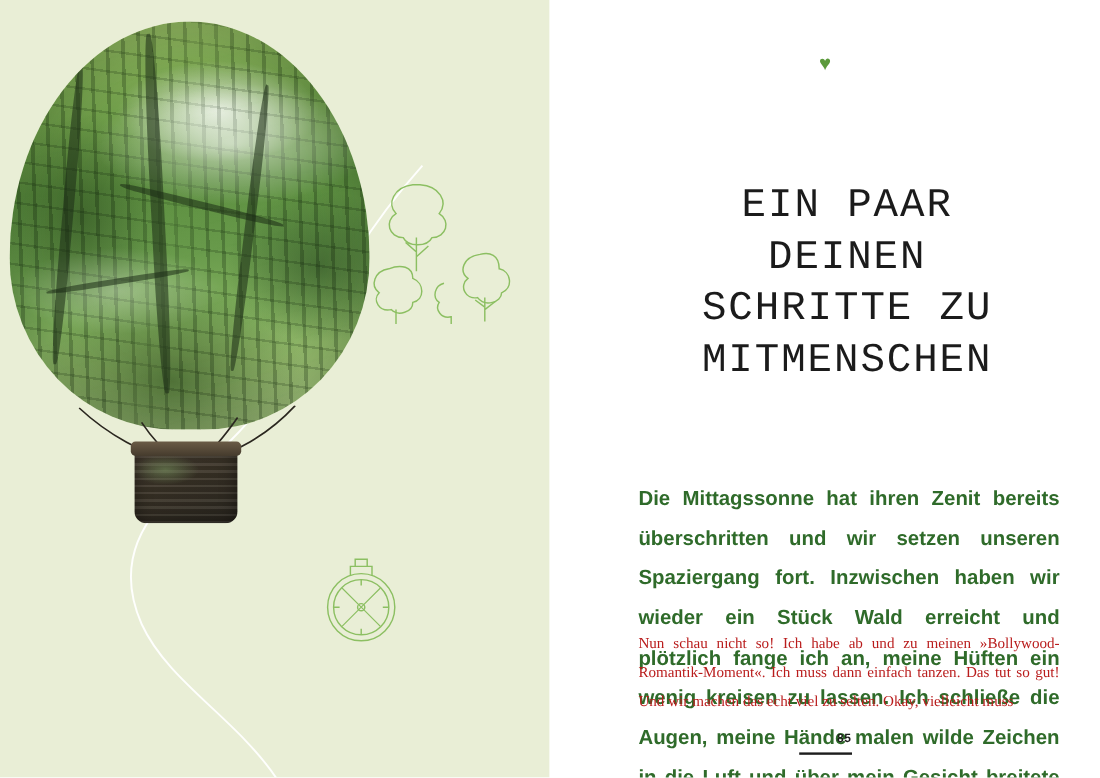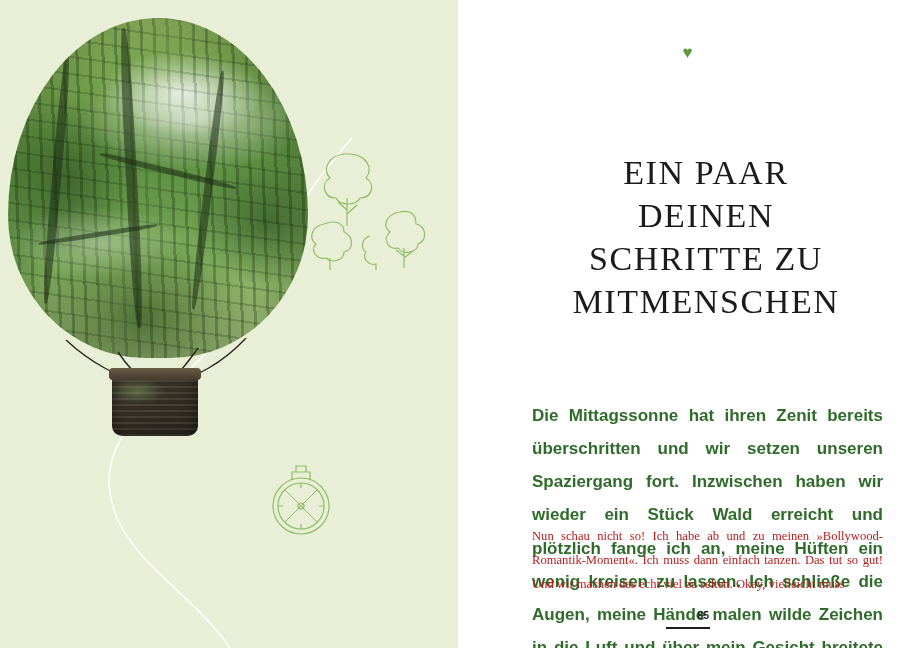--- a/index.html
+++ b/index.html
@@ -146,21 +146,21 @@
     color: #5b9a3b;
     font-size: 17px;
     line-height: 1;
   }
   .chapter-title {
     position: absolute;
     left: 72px;
     width: 352px;
     top: 128px;
     text-align: center;
-    font-family: Liberation Serif, serif;
+    font-family: Liberation Mono, monospace;
     font-weight: 400;
     font-size: 34px;
     line-height: 1.27;
     letter-spacing: 1.6px;
     color: #1b1b1b;
   }
   .chapter-title span { display: block; }
   .body-lead {
     position: absolute;
     left: 74px;

